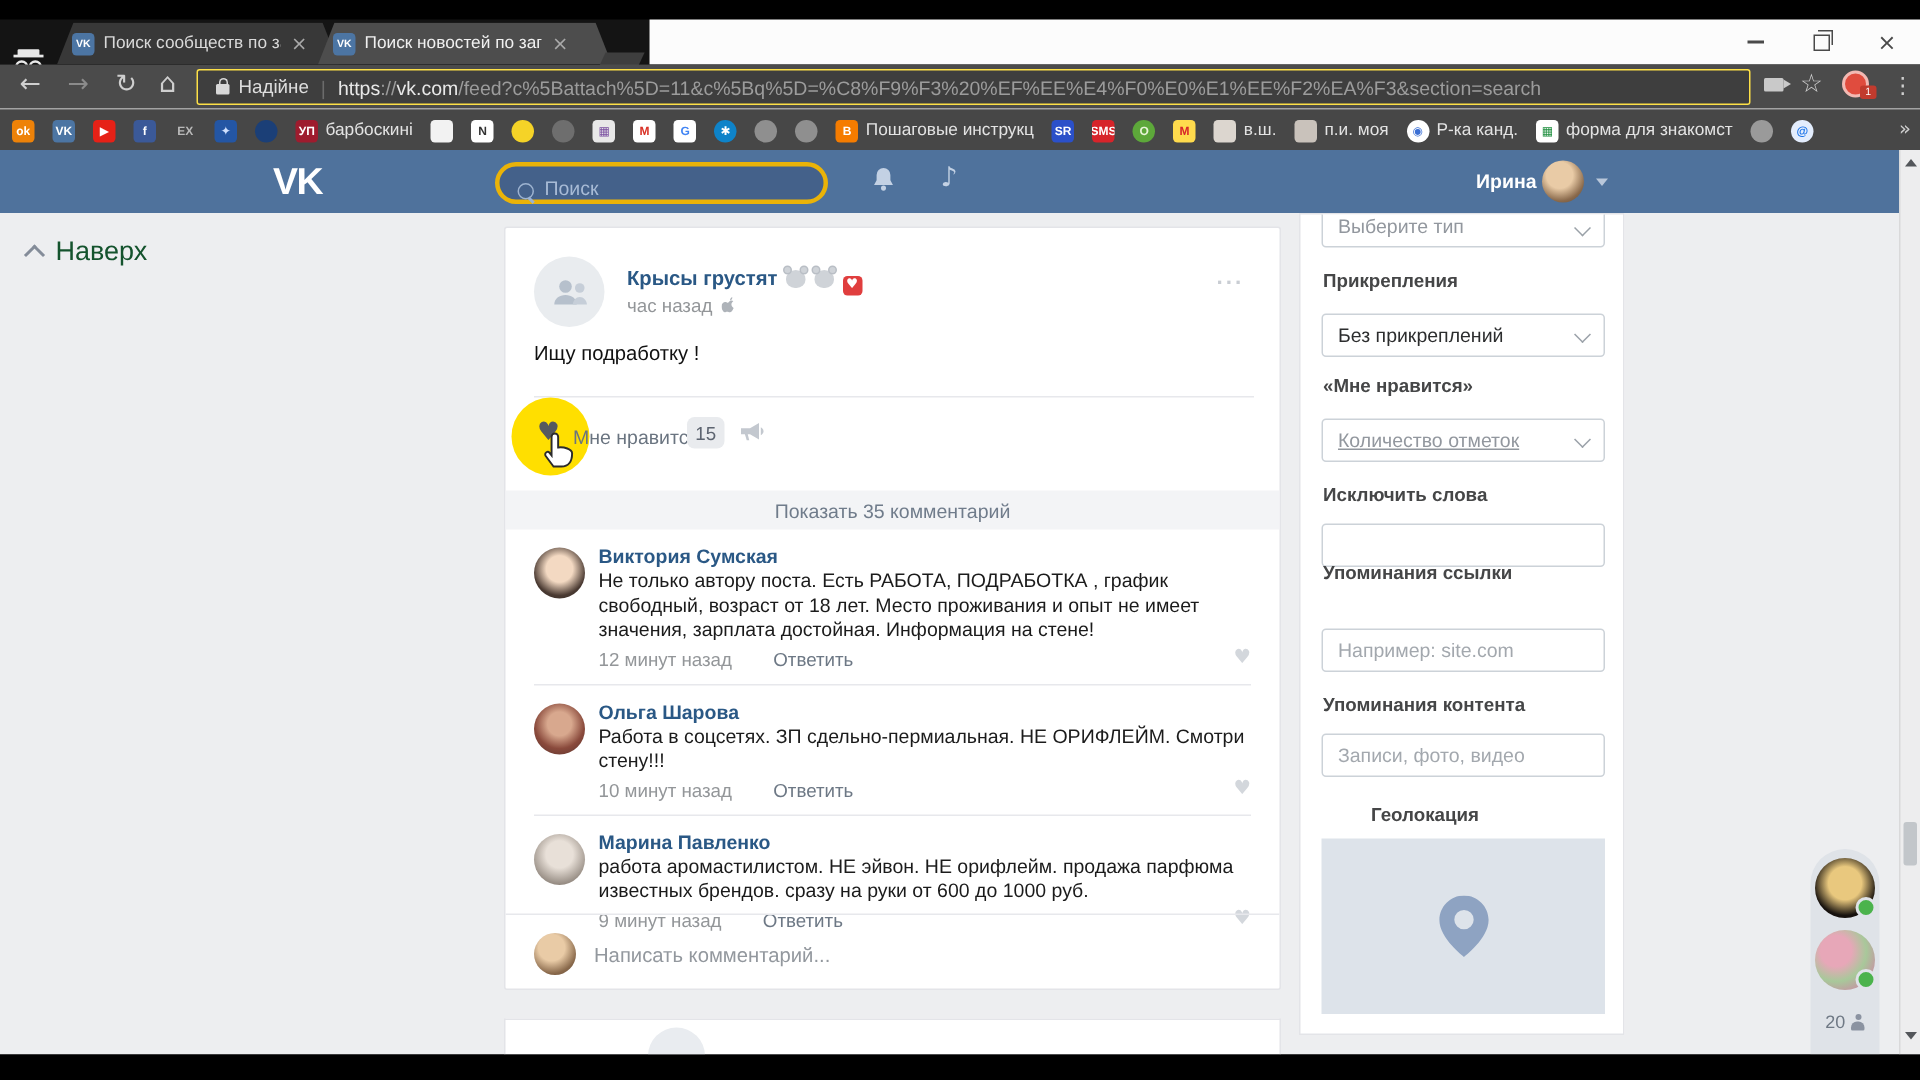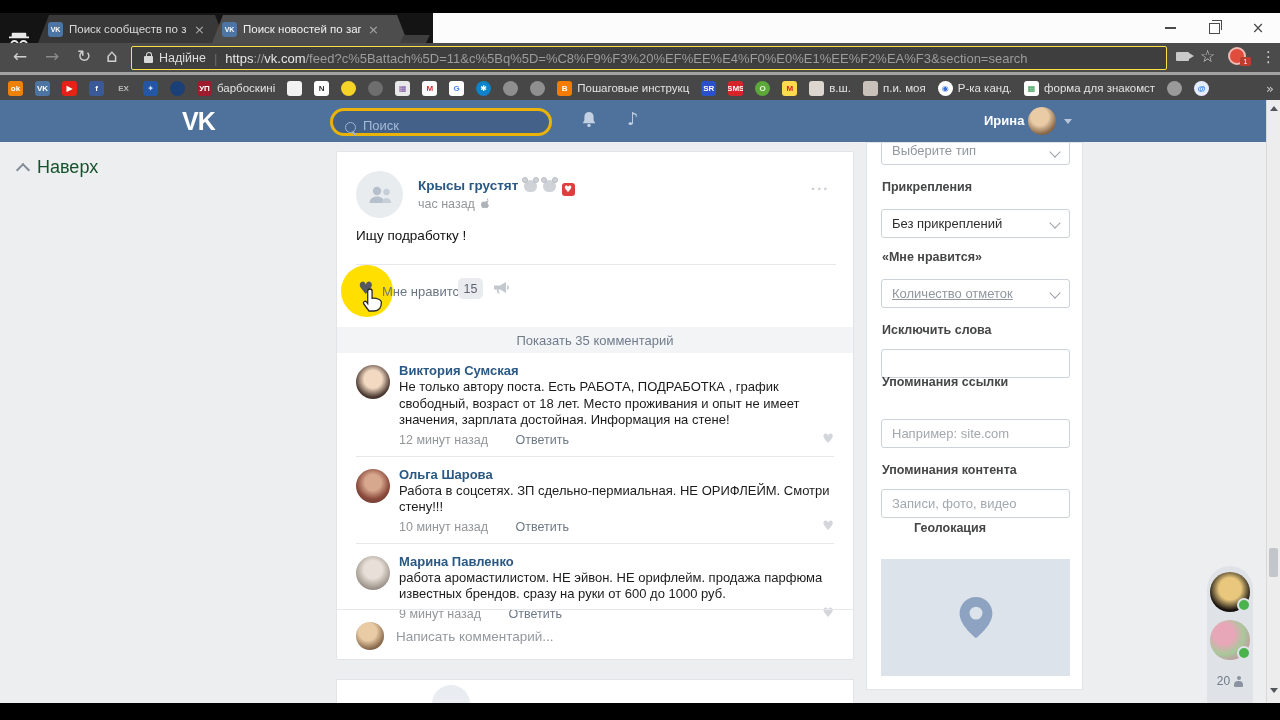--- a/index.html
+++ b/index.html
@@ -32,21 +32,21 @@
   #omnibox .sec{color:#dedede;font-size:12.5px;margin-right:8px;}
   #omnibox .div{color:#6b6b6b;margin-right:8px;}
   #omnibox .w{color:#e8e8e8;}
   #lock-icon{position:relative;width:9px;height:7px;background:#d8d8d8;border-radius:1px;margin:3px 6px 0 12px;}
   #lock-icon::before{content:"";position:absolute;left:1.5px;top:-4px;width:6px;height:5px;border:1.5px solid #d8d8d8;border-bottom:none;border-radius:4px 4px 0 0;box-sizing:border-box;}
   #ext-icon{position:absolute;left:1228px;top:4px;width:18px;height:18px;border-radius:50%;background:#e04c3e;border:2px solid #f3b9b3;box-sizing:border-box;}
   #ext-badge{position:absolute;left:1240px;top:14px;min-width:9px;height:9px;background:#c13b2e;color:#fff;font-size:7px;line-height:9px;text-align:center;border-radius:2px;padding:0 1px;}
   #cam-icon{position:absolute;left:1176px;top:9px;width:13px;height:9px;background:#c9c9c9;border-radius:1px;}
   #cam-icon::after{content:"";position:absolute;left:13px;top:1px;border-left:5px solid #c9c9c9;border-top:3.5px solid transparent;border-bottom:3.5px solid transparent;}
 
-  #bookmarks-bar{position:absolute;left:0;top:72px;width:1280px;height:29px;background:#474747;border-top:3px solid #a3a3a3;
+  #bookmarks-bar{position:absolute;left:0;top:72px;width:1280px;height:29px;background:#474747;border-top:1px solid #a3a3a3;
                  display:flex;align-items:center;padding-left:8px;box-sizing:border-box;overflow:hidden;}
   .bm{display:flex;align-items:center;margin-right:12px;flex:0 0 auto;}
   .bm-ico{width:15px;height:15px;border-radius:3px;display:flex;align-items:center;justify-content:center;
           font-size:8px;font-weight:bold;overflow:hidden;}
   .bm-label{font-size:11.5px;color:#e3e3e3;margin-left:5px;white-space:nowrap;}
   #bm-overflow{position:absolute;right:6px;top:6px;color:#cfcfcf;font-size:13px;}
 
   
   #page{position:absolute;left:0;top:100px;width:1280px;height:603px;background:#edeef0;overflow:hidden;}
   #vk-header{position:absolute;left:0;top:0;width:1266px;height:42px;background:#4f729c;}
@@ -438,21 +438,21 @@
       <div class="flabel" style="top:180px;">Исключить слова</div>
       <div class="fld" style="top:206px;"></div>
       <div class="flabel" style="top:232px;">Упоминания ссылки</div>
       <div class="fld placeholder" style="top:276px;color:#a3a8ae;">
         <span>Например: site.com</span>
       </div>
       <div class="flabel" style="top:320px;">Упоминания контента</div>
       <div class="fld placeholder" style="top:346px;color:#a3a8ae;">
         <span>Записи, фото, видео</span>
       </div>
-      <div class="flabel" style="top:378px;padding-left:32px;">Геолокация</div>
+      <div class="flabel" style="top:393px;padding-left:32px;">Геолокация</div>
       <div id="geo-map">
         <svg width="34" height="41" viewBox="0 0 32 40">
           <path fill="#8ea3c2" d="M16 0C7.2 0 0 7.2 0 16c0 12 16 24 16 24s16-12 16-24C32 7.2 24.8 0 16 0zm0 22a6.3 6.3 0 110-12.6A6.3 6.3 0 0116 22z"></path>
         </svg>
       </div>
     </div>
 
     <div id="friends">
       <div class="fr-av fr1">
         <span class="online-dot"></span>

